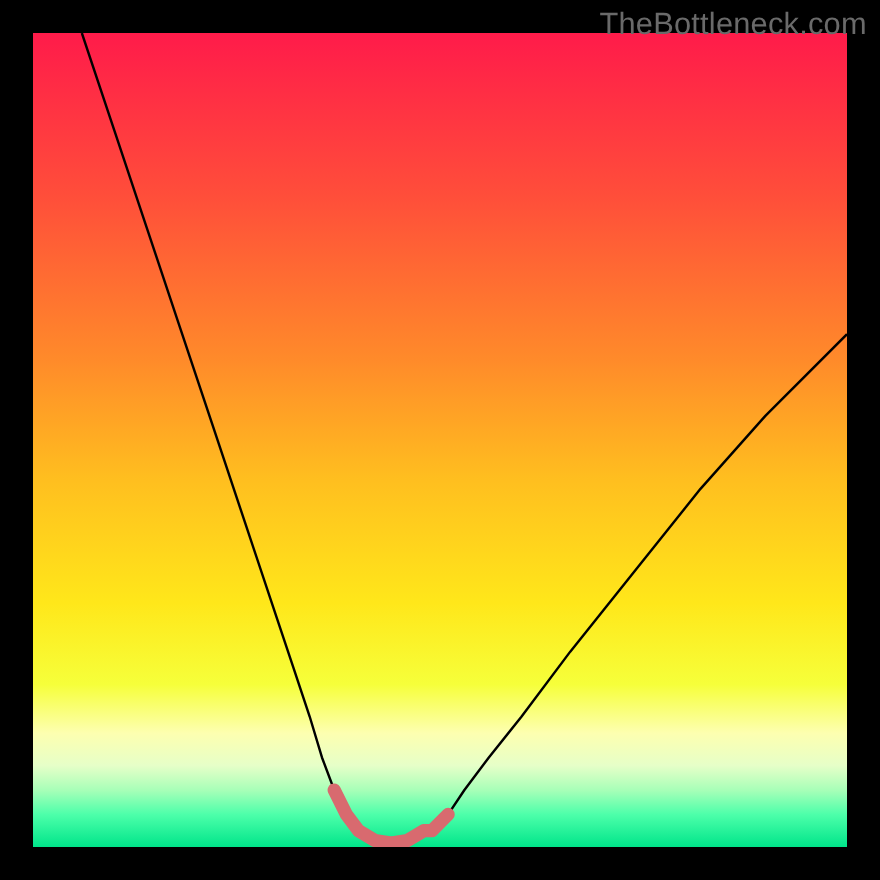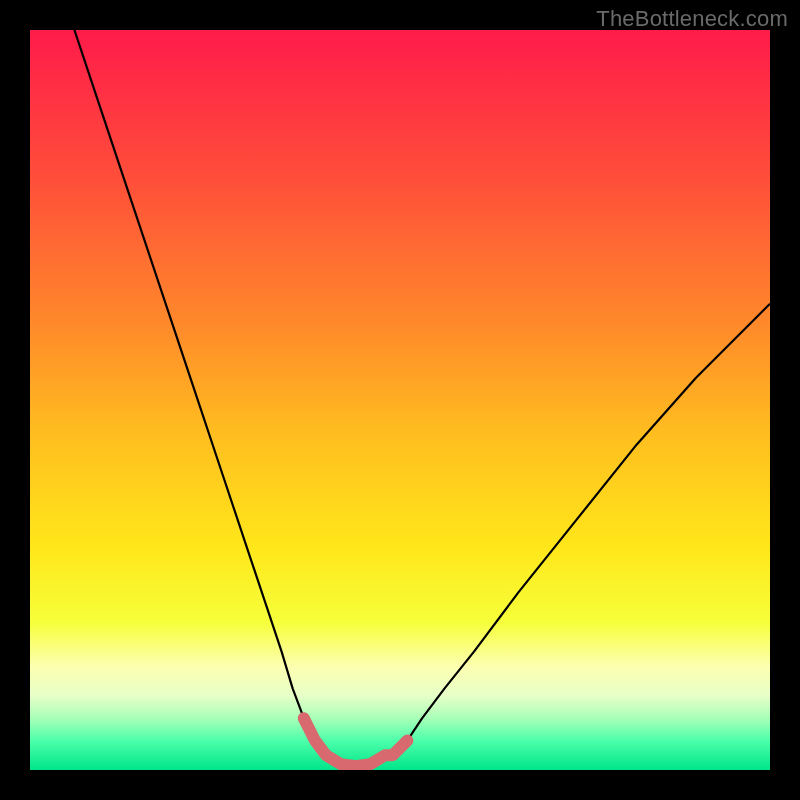--- a/index.html
+++ b/index.html
@@ -22,21 +22,21 @@
     top: 30px;
     width: 740px;
     height: 740px;
     overflow: hidden;
   }
   .watermark {
     position: absolute;
     top: 6px;
     right: 12px;
     color: #6a6a6a;
-    font-size: 22px;
+    font-size: 28px;
     font-weight: 500;
     letter-spacing: 0.2px;
     z-index: 50;
     user-select: none;
   }
   svg { display: block; }
 </style>
 </head>
 <body>
 

